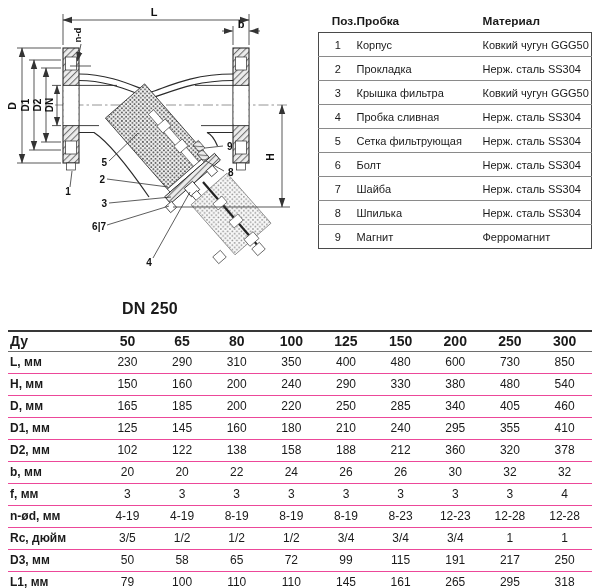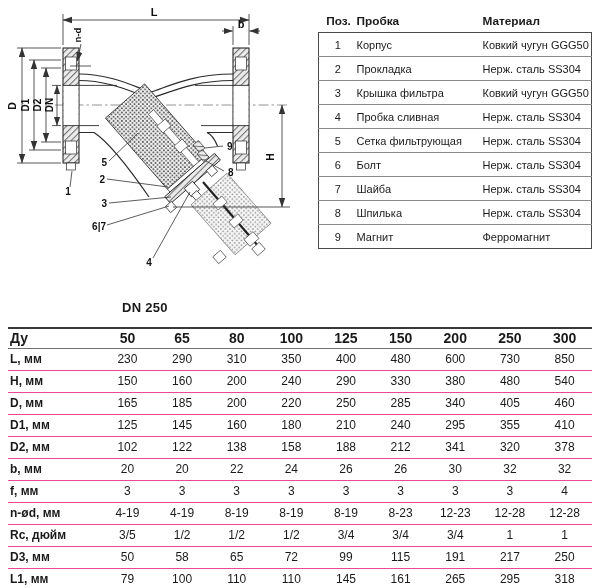--- a/index.html
+++ b/index.html
@@ -4,25 +4,25 @@
 <style>
   html,body { margin:0; padding:0; background:#ffffff; }
   body { width:600px; font-family:"Liberation Sans", sans-serif; color:#1a1a1a; }
   .page { width:600px; }
   .top { display:flex; }
   .drawing-col { width:312px; flex:0 0 312px; }
   .parts-col { flex:1 1 auto; padding:14px 8px 0 6px; }
 
   svg text { font-family:"Liberation Sans", sans-serif; }
 
-  .caption { font-weight:bold; font-size:13px; margin:24px 0 0 122px; letter-spacing:0.3px; }
+  .caption { font-weight:bold; font-size:16px; margin:24px 0 0 122px; letter-spacing:0.3px; }
 
   table.parts { border-collapse:collapse; width:100%; font-size:11px; table-layout:fixed; }
   table.parts thead th { font-weight:bold; font-size:11.8px; text-align:left; padding:0 0 4px 0; }
-  table.parts thead th.c-pos { text-align:center; padding-left:2px; }
+  table.parts thead th.c-pos { text-align:right; padding-left:2px; }
   table.parts tbody { border:1.4px solid #4a4a4a; }
   table.parts tbody tr { border-bottom:1px solid #8a8a8a; height:24px; }
   table.parts tbody tr:last-child { border-bottom:none; }
   table.parts td { vertical-align:middle; padding:0; }
   table.parts td.c-pos { text-align:center; }
   table.parts td.c-part, table.parts td.c-mat { text-align:left; }
 
   table.dims { border-collapse:collapse; table-layout:fixed; width:584px; margin:12px 8px 0 8px; font-size:12px; border-top:2px solid #383838; }
   table.dims thead tr { height:20px; border-bottom:1px solid #6e6e6e; }
   table.dims thead th { font-weight:bold; font-size:14px; vertical-align:middle; }
@@ -314,21 +314,21 @@
         <td>410</td>
       </tr>
       <tr>
         <th>D2, мм</th>
         <td>102</td>
         <td>122</td>
         <td>138</td>
         <td>158</td>
         <td>188</td>
         <td>212</td>
-        <td>341</td>
+        <td>360</td>
         <td>320</td>
         <td>378</td>
       </tr>
       <tr>
         <th>b, мм</th>
         <td>20</td>
         <td>20</td>
         <td>22</td>
         <td>24</td>
         <td>26</td>

